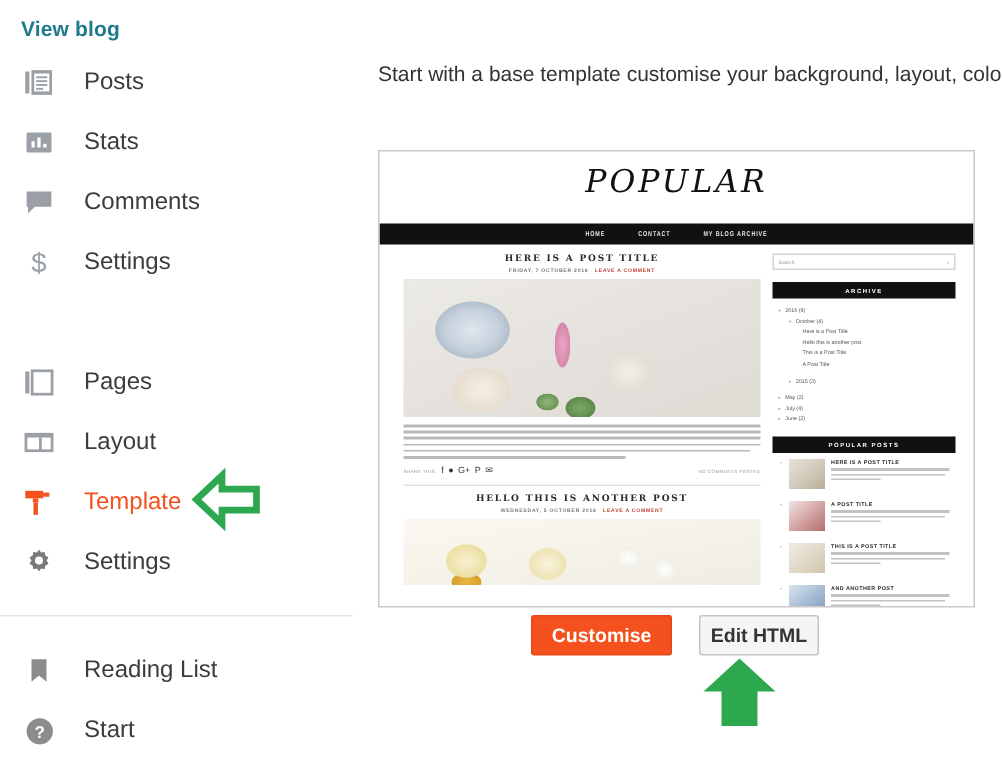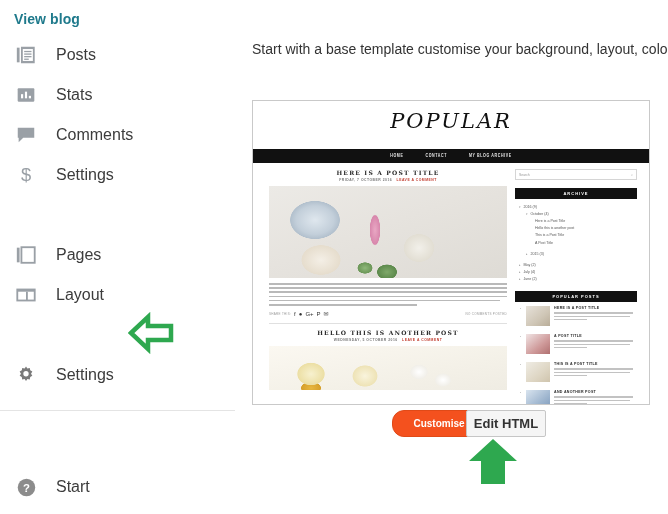--- a/index.html
+++ b/index.html
@@ -155,23 +155,23 @@
   .pp-body { flex: 1; }
   .pp-title { font-size: 3.6px; font-weight: bold; color: #2a2a2a; letter-spacing: .3px; line-height: 4.6px; text-transform: uppercase; }
   .pp-line { height: 1.3px; background: #c2c2c2; margin-top: 2px; }
   .pp-bullet { font-size: 3px; color: #aaa; margin-right: 1px; }
 
   
   #customise-btn {
     position: absolute; left: 114px; top: 410px;
     width: 94px; height: 27px;
     background: #f4511e; border: 1px solid #e04a18;
-    color: #fff; font-size: 10px; font-weight: bold;
+    color: #fff; font-size: 13px; font-weight: bold;
     display: flex; align-items: center; justify-content: center;
-    cursor: pointer; border-radius: 12px; margin-left: 38px;
+    cursor: pointer; border-radius: 2px;
   }
   #edithtml-btn {
     position: absolute; left: 226px; top: 410px;
     width: 80px; height: 27px;
     background: #f5f5f5; border: 1px solid #c6c6c6;
     color: #333; font-size: 13px; font-weight: bold;
     display: flex; align-items: center; justify-content: center;
     cursor: pointer; border-radius: 2px;
   }
 
@@ -247,33 +247,52 @@
       <span class="nav-icon">
         <svg width="22" height="22" viewBox="0 0 24 24">
             <rect x="2.5" y="6" width="19" height="12" fill="none" stroke="#9aa0a6" stroke-width="2"></rect>
             <rect x="2.5" y="6" width="19" height="2.4" fill="#9aa0a6"></rect>
             <rect x="12" y="8.4" width="2" height="9.6" fill="#9aa0a6"></rect>
           </svg>
       </span>
       <span class="nav-label">Layout</span>
     </div>
 
+    <div class="nav-item active" style="top:315px">
+      <span class="nav-icon">
+        <svg width="22" height="22" viewBox="0 0 24 24">
+            <rect x="2" y="3.5" width="13" height="5.5" fill="#f4511e"></rect>
+            <rect x="15" y="4.8" width="4.5" height="3" fill="#f4511e"></rect>
+            <rect x="7.5" y="9" width="4" height="3" fill="#f4511e"></rect>
+            <rect x="8" y="12" width="3.2" height="9" fill="#f4511e"></rect>
+          </svg>
+      </span>
+      <span class="nav-label">Template</span>
+    </div>
 
     <div class="nav-item" style="top:355px">
       <span class="nav-icon">
         <svg width="22" height="22" viewBox="0 0 24 24">
             <path d="M12 2.6l1.5 2.2 2.6-.5.5 2.6 2.3 1.4-1.4 2.3 1.4 2.3-2.3 1.4-.5 2.6-2.6-.5L12 18.6l-1.5-2.2-2.6.5-.5-2.6-2.3-1.4L6.5 10.6 5.1 8.3l2.3-1.4.5-2.6 2.6.5z" fill="#7a7a7a"></path>
             <circle cx="12" cy="10.6" r="2.9" fill="#fff"></circle>
           </svg>
       </span>
       <span class="nav-label">Settings</span>
     </div>
 
     <div id="divider"></div>
 
+    <div class="nav-item" style="top:427px">
+      <span class="nav-icon">
+        <svg width="20" height="20" viewBox="0 0 24 24">
+            <path d="M6 3h12v18l-6-5-6 5z" fill="#8c8c8c"></path>
+          </svg>
+      </span>
+      <span class="nav-label">Reading List</span>
+    </div>
 
     <div class="nav-item" style="top:467px">
       <span class="nav-icon">
         <svg width="21" height="21" viewBox="0 0 24 24">
             <circle cx="12" cy="12" r="10" fill="#8c8c8c"></circle>
             <text x="12" y="17" font-size="13" font-weight="bold" font-family="Liberation Sans, sans-serif" fill="#fff" text-anchor="middle">?</text>
           </svg>
       </span>
       <span class="nav-label">Start</span>
     </div>

